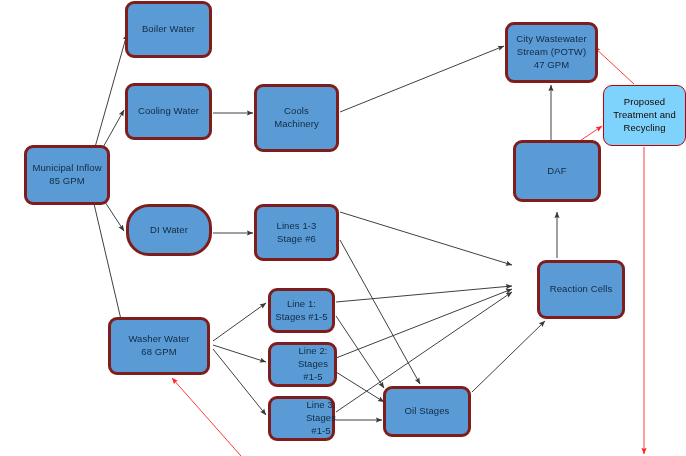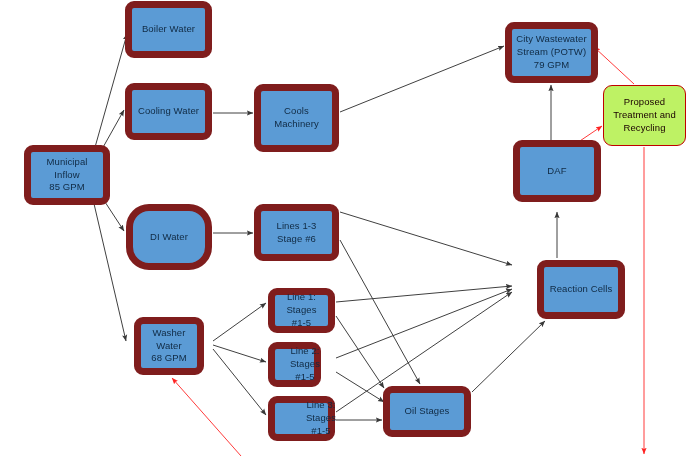--- a/index.html
+++ b/index.html
@@ -30,26 +30,26 @@
     border-radius:9px;
     font-size:9.5px;
     line-height:1.35;
     letter-spacing:0.1px;
     color:#17202a;
     padding:2px 4px;
     z-index:2;
   }
   .node.blue{
     background:#5B9BD5;
-    border:7px solid #7f1d1d;
+    border:3px solid #7f1d1d;
     color:#102a43;
     text-align:center;
   }
   .node.red{
-    background:#bef264;
+    background:#7dd3fc;
     border:1px solid #c00000;
     color:#1a0000;
   }
   .node-label{
     display:block;
     white-space:pre-line;
   }
 </style>
 </head>
 <body>
@@ -101,56 +101,56 @@
       </div>
       <div class="node blue" style="left: 125px; top: 1px; width: 87px; height: 57px;">
         <span class="node-label">Boiler Water</span>
       </div>
       <div class="node blue" style="left: 125px; top: 83px; width: 87px; height: 57px;">
         <span class="node-label">Cooling Water</span>
       </div>
       <div class="node blue" style="left: 254px; top: 84px; width: 85px; height: 68px;">
         <span class="node-label">Cools Machinery</span>
       </div>
-      <div class="node blue" style="left: 126px; top: 204px; width: 86px; height: 66px; border-radius: 23px;">
+      <div class="node blue" style="left: 126px; top: 204px; width: 86px; height: 52px; border-radius: 23px;">
         <span class="node-label">DI Water</span>
       </div>
       <div class="node blue" style="left: 254px; top: 204px; width: 85px; height: 57px;">
         <span class="node-label">Lines 1-3
 Stage #6</span>
       </div>
-      <div class="node blue" style="left: 134px; top: 317px; width: 70px; height: 58px;">
+      <div class="node blue" style="left: 108px; top: 317px; width: 102px; height: 58px;">
         <span class="node-label">Washer Water
 68 GPM</span>
       </div>
       <div class="node blue" style="left: 268px; top: 288px; width: 67px; height: 45px;">
         <span class="node-label">Line 1:
 Stages #1-5</span>
       </div>
-      <div class="node blue" style="left: 268px; top: 342px; width: 53px; height: 45px; padding-left: 25px;">
+      <div class="node blue" style="left: 268px; top: 342px; width: 69px; height: 45px; padding-left: 25px;">
         <span class="node-label">Line 2:
 Stages #1-5</span>
       </div>
       <div class="node blue" style="left: 268px; top: 396px; width: 67px; height: 45px; padding-left: 43px;">
         <span class="node-label">Line 3:
 Stages #1-5</span>
       </div>
       <div class="node blue" style="left: 383px; top: 386px; width: 88px; height: 51px;">
         <span class="node-label">Oil Stages</span>
       </div>
       <div class="node blue" style="left: 513px; top: 260px; width: 88px; height: 59px; margin-left: 24px;">
         <span class="node-label">Reaction Cells</span>
       </div>
       <div class="node blue" style="left: 513px; top: 140px; width: 88px; height: 62px;">
         <span class="node-label">DAF</span>
       </div>
       <div class="node blue" style="left: 505px; top: 22px; width: 93px; height: 61px;">
         <span class="node-label">City Wastewater
 Stream (POTW)
-79 GPM</span>
+47 GPM</span>
       </div>
       <div class="node red" style="left: 603px; top: 85px; width: 83px; height: 61px;">
         <span class="node-label">Proposed
 Treatment and
 Recycling</span>
       </div>
     </div>
 
 </div>
 

